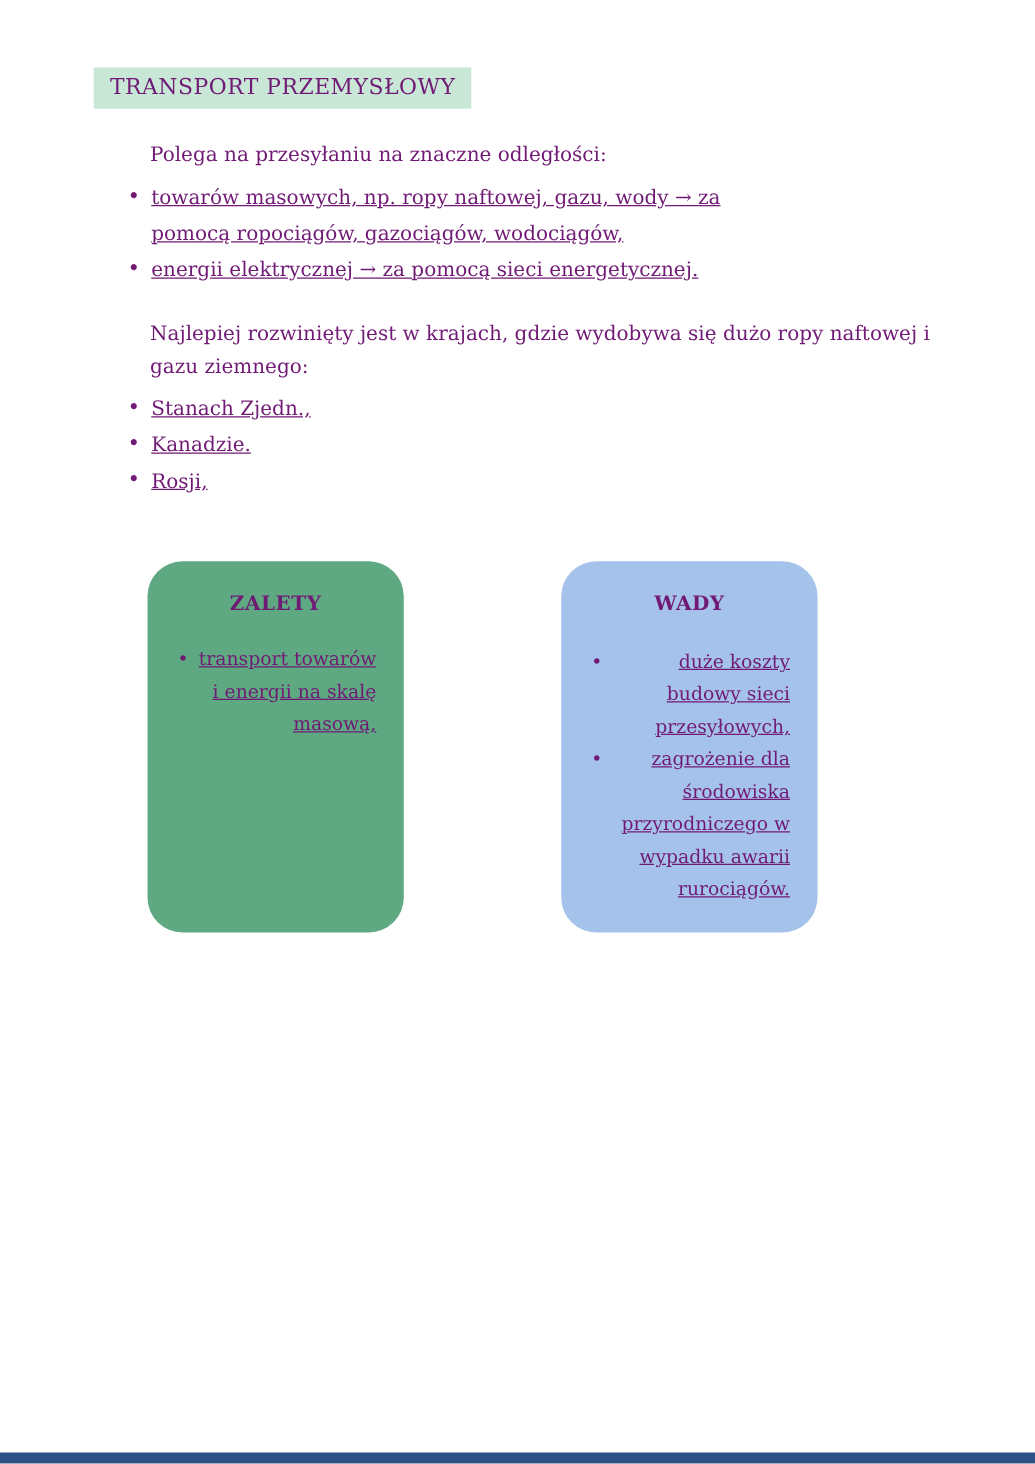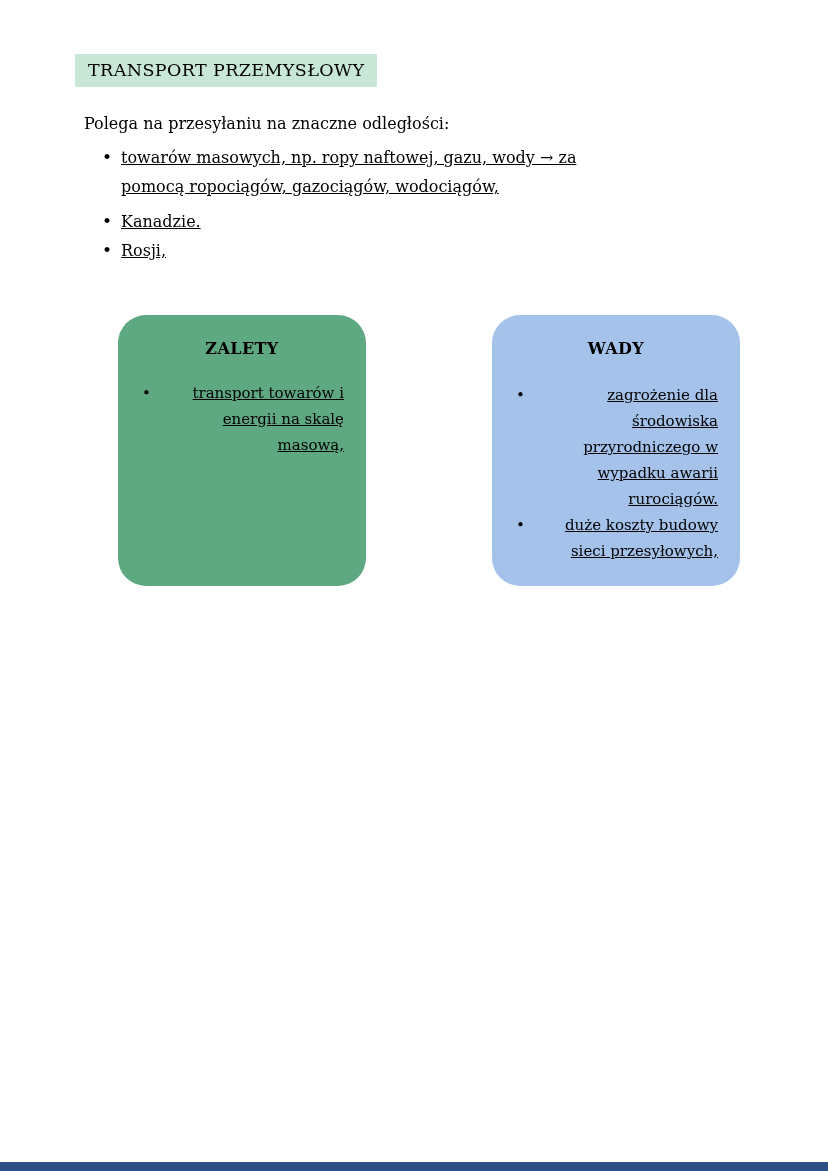--- a/index.html
+++ b/index.html
@@ -4,33 +4,33 @@
 <style>
   * { margin: 0; padding: 0; box-sizing: border-box; }
   html, body { background: #e9e9e9; }
   .page {
     width: 828px;
     height: 1171px;
     margin: 0 auto;
     position: relative;
     background: #ffffff;
     font-family: "DejaVu Serif", "Liberation Serif", serif;
-    color: #000000;
+    color: #701a75;
     overflow: hidden;
   }
   .title-highlight {
     display: inline-block;
     margin: 54px 0 0 75px;
     background: #c9e7d6;
     padding: 6px 13px 7px 13px;
     font-size: 17.5px;
     letter-spacing: 0.4px;
   }
   .lead {
-    margin: 24px 60px 6px 84px;
+    margin: 24px 60px 6px 120px;
     font-size: 16px;
     line-height: 26px;
   }
   ul.bullets {
     list-style: none;
     margin: 6px 0 0 100px;
     text-decoration: underline;
   }
   ul.bullets li {
     position: relative;
@@ -44,21 +44,21 @@
     left: 2px;
     font-size: 17px;
   }
   ul.bullets-intro { max-width: 520px; }
   .boxes-row {
     display: flex;
     margin: 50px 0 0 118px;
     gap: 126px;
   }
   .box {
-    width: 248px;
+    width: 205px;
     min-height: 248px;
     border-radius: 28px;
     padding: 20px 22px 22px 22px;
   }
   .box-green { background: #5ea882; }
   .box-blue  { background: #a4c2ea; }
   .box-title {
     text-align: center;
     font-size: 16px;
     font-weight: 700;
@@ -94,42 +94,45 @@
 <div class="page">
 
   <div class="title-highlight">
     <span>TRANSPORT PRZEMYSŁOWY</span>
   </div>
 
   <p class="lead">Polega na przesyłaniu na znaczne odległości:</p>
 
   <ul class="bullets bullets-intro">
     <li>towarów masowych, np. ropy naftowej, gazu, wody → za pomocą ropociągów, gazociągów, wodociągów,</li>
+    <li>energii elektrycznej → za pomocą sieci energetycznej.</li>
   </ul>
 
+  <p class="lead">Najlepiej rozwinięty jest w krajach, gdzie wydobywa się dużo ropy naftowej i gazu ziemnego:</p>
 
   <ul class="bullets">
+    <li>Stanach Zjedn.,</li>
     <li>Kanadzie.</li>
     <li>Rosji,</li>
   </ul>
 
   <div class="boxes-row">
 
     <div class="box box-green">
       <div class="box-title">ZALETY</div>
       <ul class="bullets">
         <li>transport towarów i energii na skalę masową,</li>
       </ul>
     </div>
 
     <div class="box box-blue">
       <div class="box-title">WADY</div>
       <ul class="bullets">
+        <li>duże koszty budowy sieci przesyłowych,</li>
         <li>zagrożenie dla środowiska przyrodniczego w wypadku awarii rurociągów.</li>
-        <li>duże koszty budowy sieci przesyłowych,</li>
       </ul>
     </div>
 
   </div>
 
   <div class="bottom-bar"></div>
 
 </div>
 
 </body></html>

